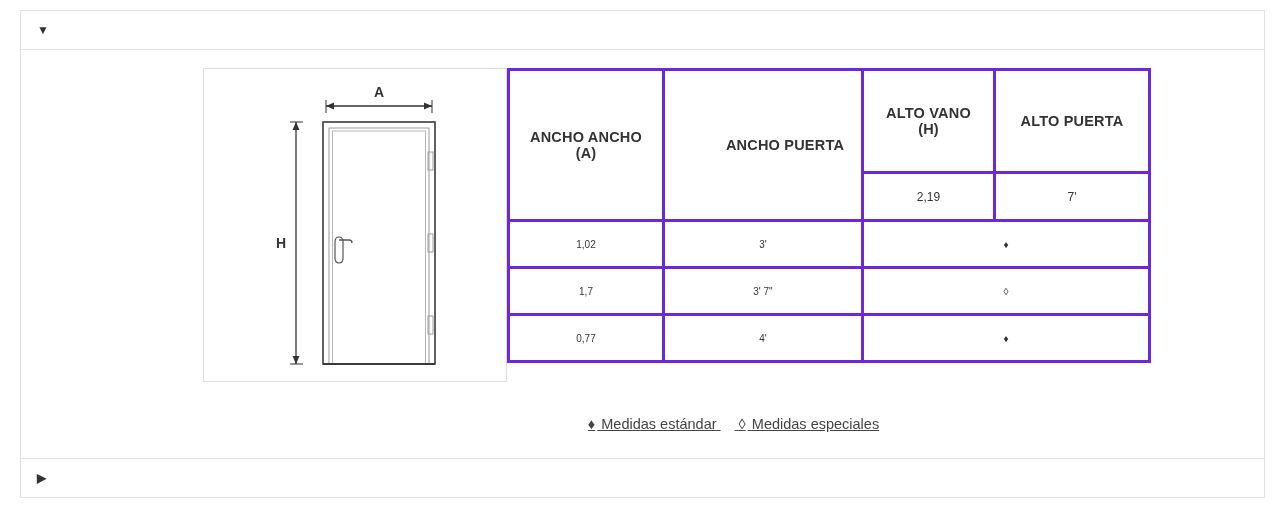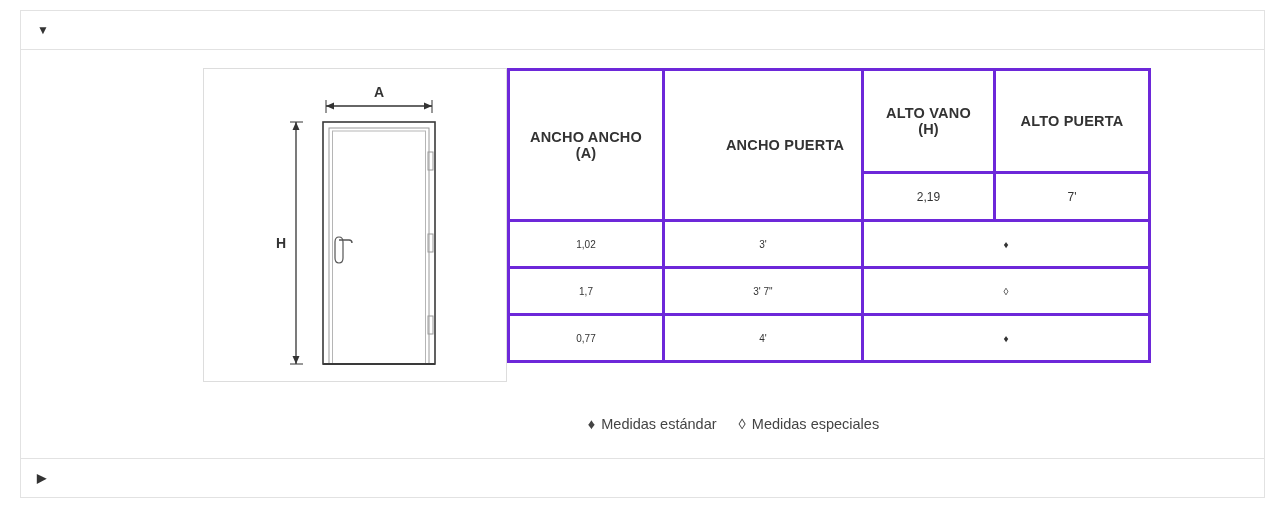--- a/index.html
+++ b/index.html
@@ -108,20 +108,21 @@
 
   .diamond-filled { font-size: 13px; color: #333; }
   .diamond-open   { font-size: 13px; color: #333; }
 
   .legend {
     text-align: center;
     font-size: 14.5px;
     color: #444;
     margin-top: 34px;
     padding-left: 182px;
+    text-decoration: underline;
   }
   .legend .sym { margin-right: 2px; }
   .legend .gap { display: inline-block; width: 14px; }
 </style>
 </head>
 <body>
 
 <div class="page">
 
   <div class="accordion">

